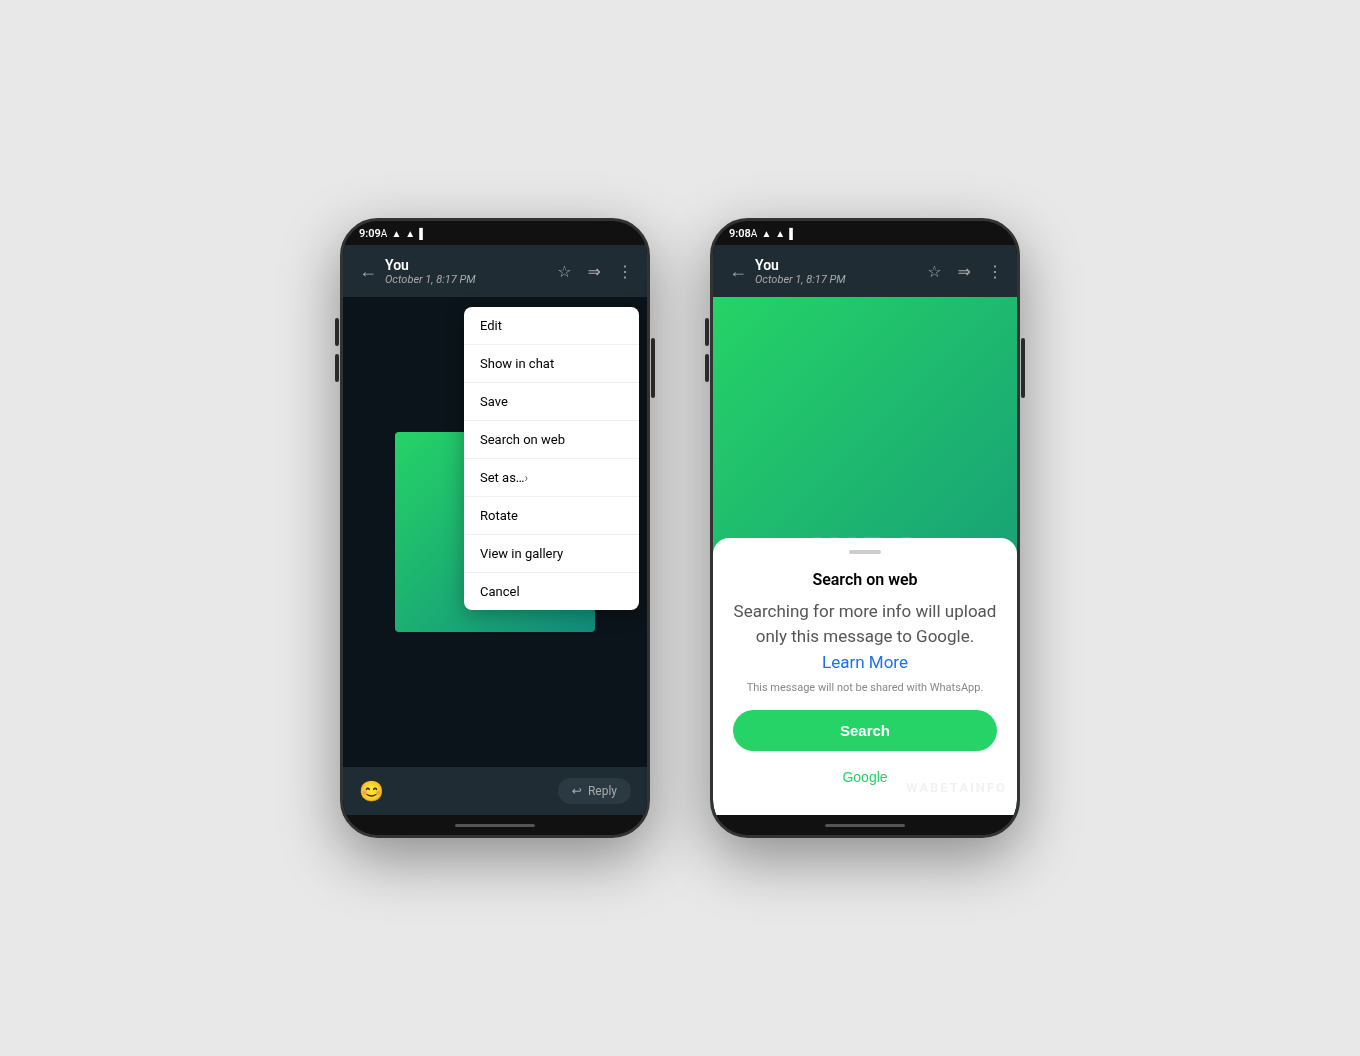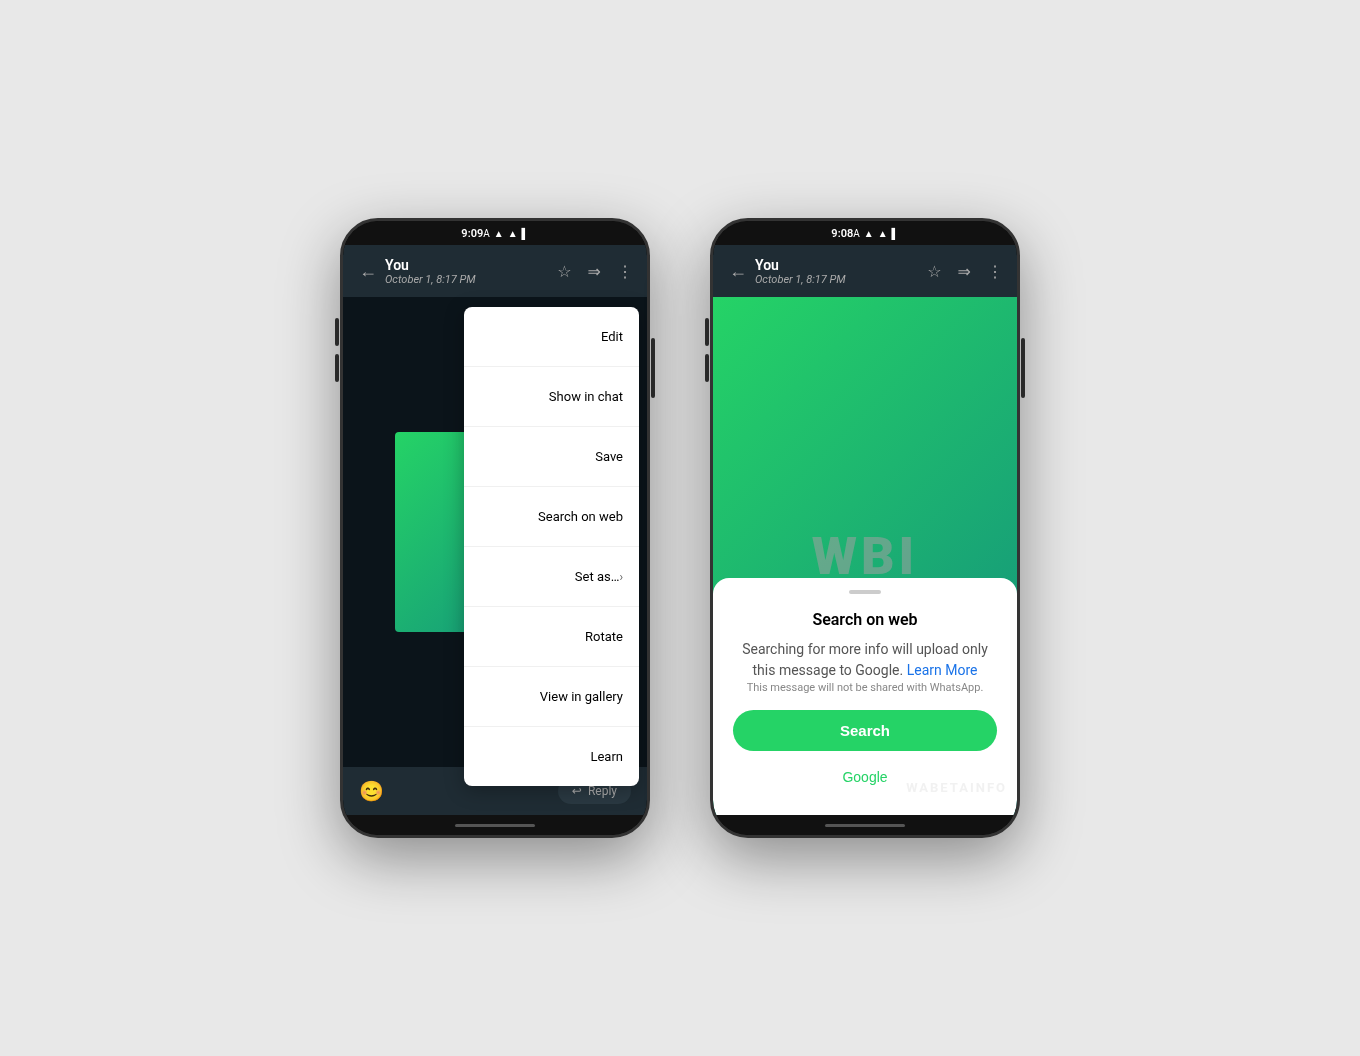--- a/index.html
+++ b/index.html
@@ -41,21 +41,21 @@
       display: flex;
       flex-direction: column;
     }
 
     
     .status-bar {
       background: #111;
       height: 24px;
       display: flex;
       align-items: center;
-      justify-content: center;
+      justify-content: flex-start;
       padding: 0 16px;
       flex-shrink: 0;
     }
 
     .status-time {
       color: #fff;
       font-size: 11px;
       font-weight: 600;
     }
 
@@ -151,27 +151,27 @@
       right: 8px;
       background: #fff;
       border-radius: 8px;
       box-shadow: 0 4px 20px rgba(0,0,0,0.3);
       width: 175px;
       z-index: 10;
       overflow: hidden;
     }
 
     .menu-item {
-      padding: 22px 16px;
+      padding: 11px 16px;
       font-size: 13px;
       color: #000;
       cursor: pointer;
       display: flex;
       align-items: center;
-      justify-content: flex-end;
+      justify-content: flex-start;
     }
 
     .menu-item:not(:last-child) {
       border-bottom: 1px solid #f0f0f0;
     }
 
     .menu-arrow {
       color: #666;
       font-size: 12px;
     }
@@ -241,24 +241,25 @@
 
     .sheet-title {
       font-size: 16px;
       font-weight: 600;
       text-align: center;
       color: #000;
       margin-bottom: 10px;
     }
 
     .sheet-desc {
-      font-size: 14px;
+      font-size: 17px;
       color: #555;
       text-align: center;
       line-height: 1.5;
+      margin-bottom: 6px;
     }
 
     .sheet-desc a {
       color: #1a73e8;
       text-decoration: none;
     }
 
     .sheet-note {
       font-size: 11px;
       color: #888;
@@ -387,21 +388,21 @@
             <span>Set as…</span>
             <span class="menu-arrow">›</span>
           </div>
           <div class="menu-item">
             <span>Rotate</span>
           </div>
           <div class="menu-item">
             <span>View in gallery</span>
           </div>
           <div class="menu-item">
-            <span>Learn</span>
+            <span>Cancel</span>
           </div>
         </div>
       </div>
 
       <div class="bottom-bar">
         <span class="bottom-emoji">😊</span>
         <div class="reply-btn">
           <span>↩</span>
           <span>Reply</span>
         </div>

